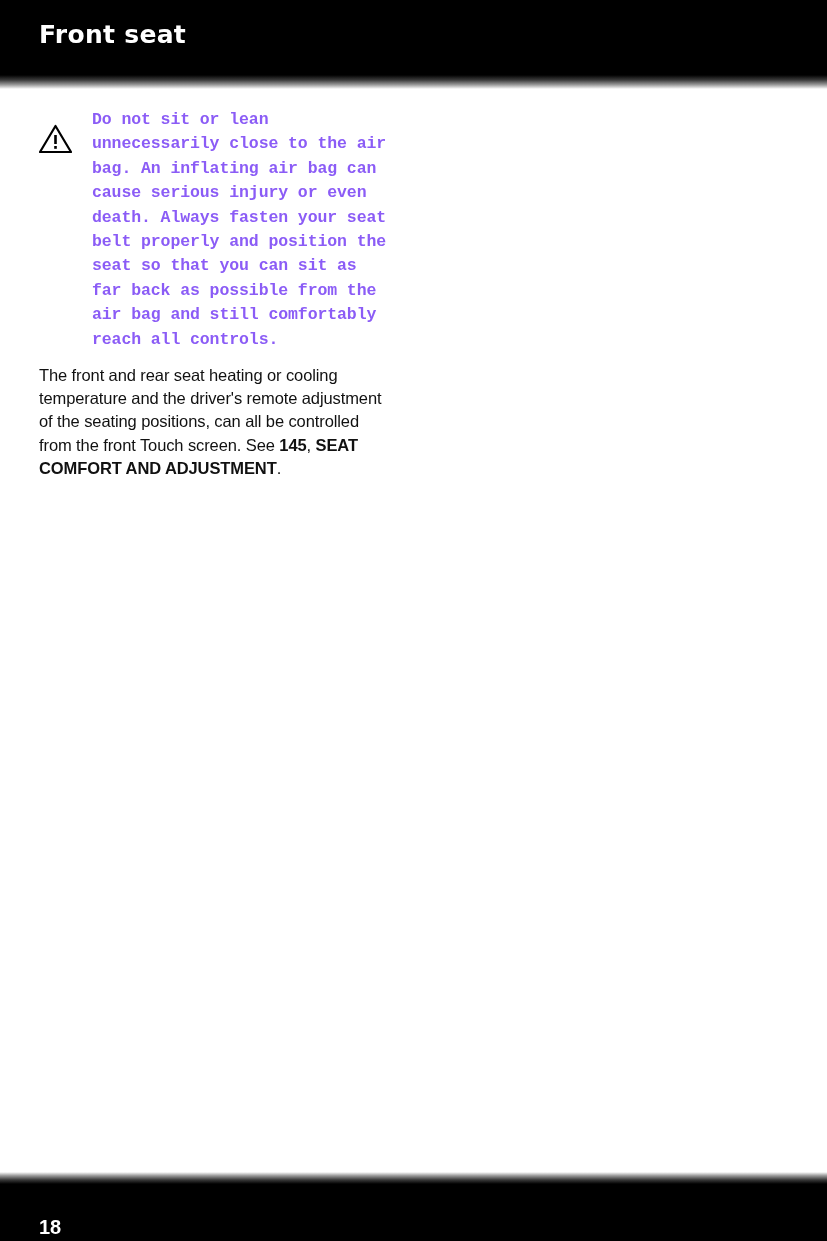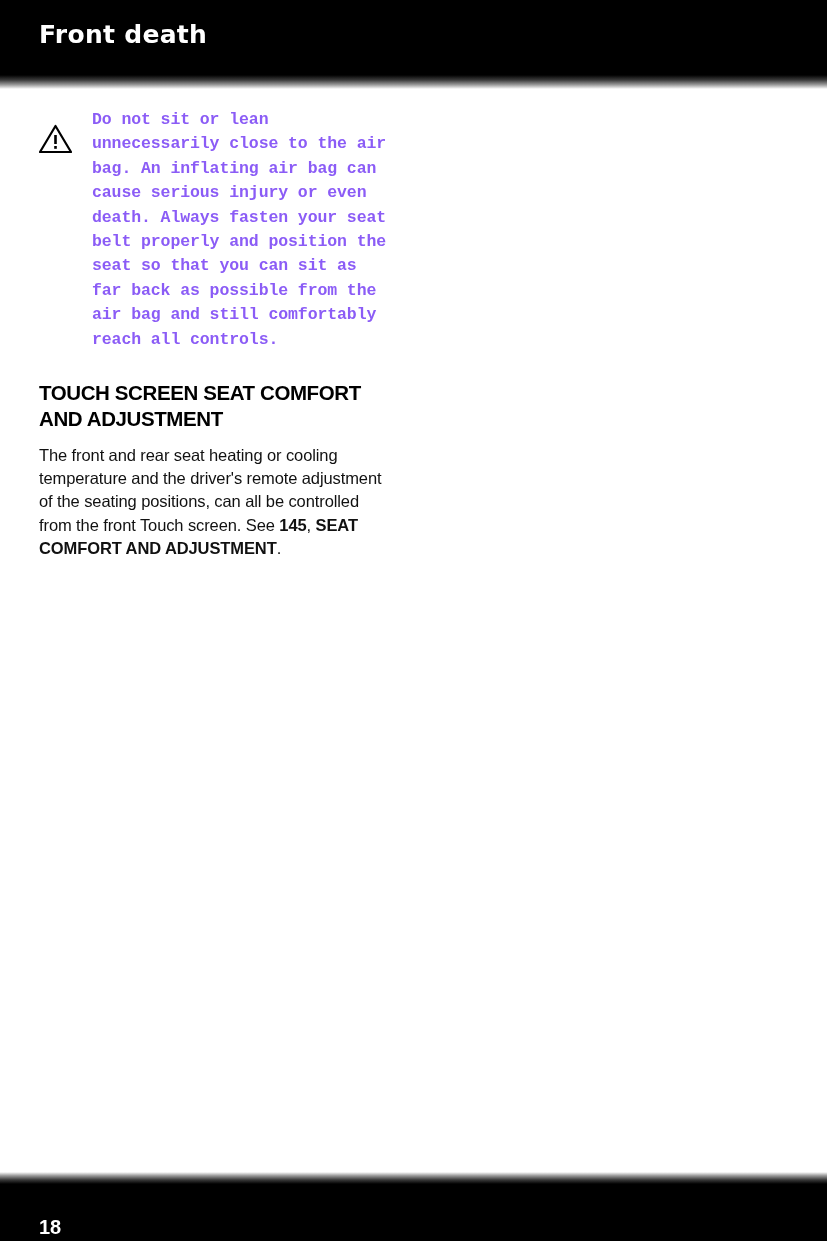--- a/index.html
+++ b/index.html
@@ -127,38 +127,37 @@
     color: #ffffff;
     font-size: 20px;
     font-weight: bold;
     font-family: "Liberation Sans", sans-serif;
   }
 </style>
 </head>
 <body>
 
 <div class="header-band"></div>
-<div class="header-title">Front death</div>
+<div class="header-title">Front seat</div>
 <div class="header-rule"></div>
 
 <div class="content">
   <div class="col-left">
 
     <div class="warning">
       <span class="warning-icon">
         <svg width="33" height="30" viewBox="0 0 33 30" xmlns="http://www.w3.org/2000/svg">
           <polygon points="16.5,2 32,28 1,28" fill="none" stroke="#000000" stroke-width="2.2" stroke-linejoin="round"></polygon>
           <rect x="15.2" y="11" width="2.6" height="9" fill="#000000"></rect>
           <rect x="15.2" y="22" width="2.6" height="2.8" fill="#000000"></rect>
         </svg>
       </span>
       <div class="warning-text">Do not sit or lean unnecessarily close to the air bag. An inflating air bag can cause serious injury or even death. Always fasten your seat belt properly and position the seat so that you can sit as far back as possible from the air bag and still comfortably reach all controls.</div>
     </div>
 
-    <div class="section-heading">TOUCH SCREEN SEAT COMFORT AND ADJUSTMENT</div>
 
     <p class="body-para"><span>The front and rear seat heating or cooling temperature and the driver's remote adjustment of the seating positions, can all be controlled from the front Touch screen. See </span><b>145</b><span>, </span><b>SEAT COMFORT AND ADJUSTMENT</b><span>.</span></p>
 
   </div>
 </div>
 
 <div class="footer-rule"></div>
 <div class="footer-band"></div>
 <div class="footer-page-number">18</div>
 

